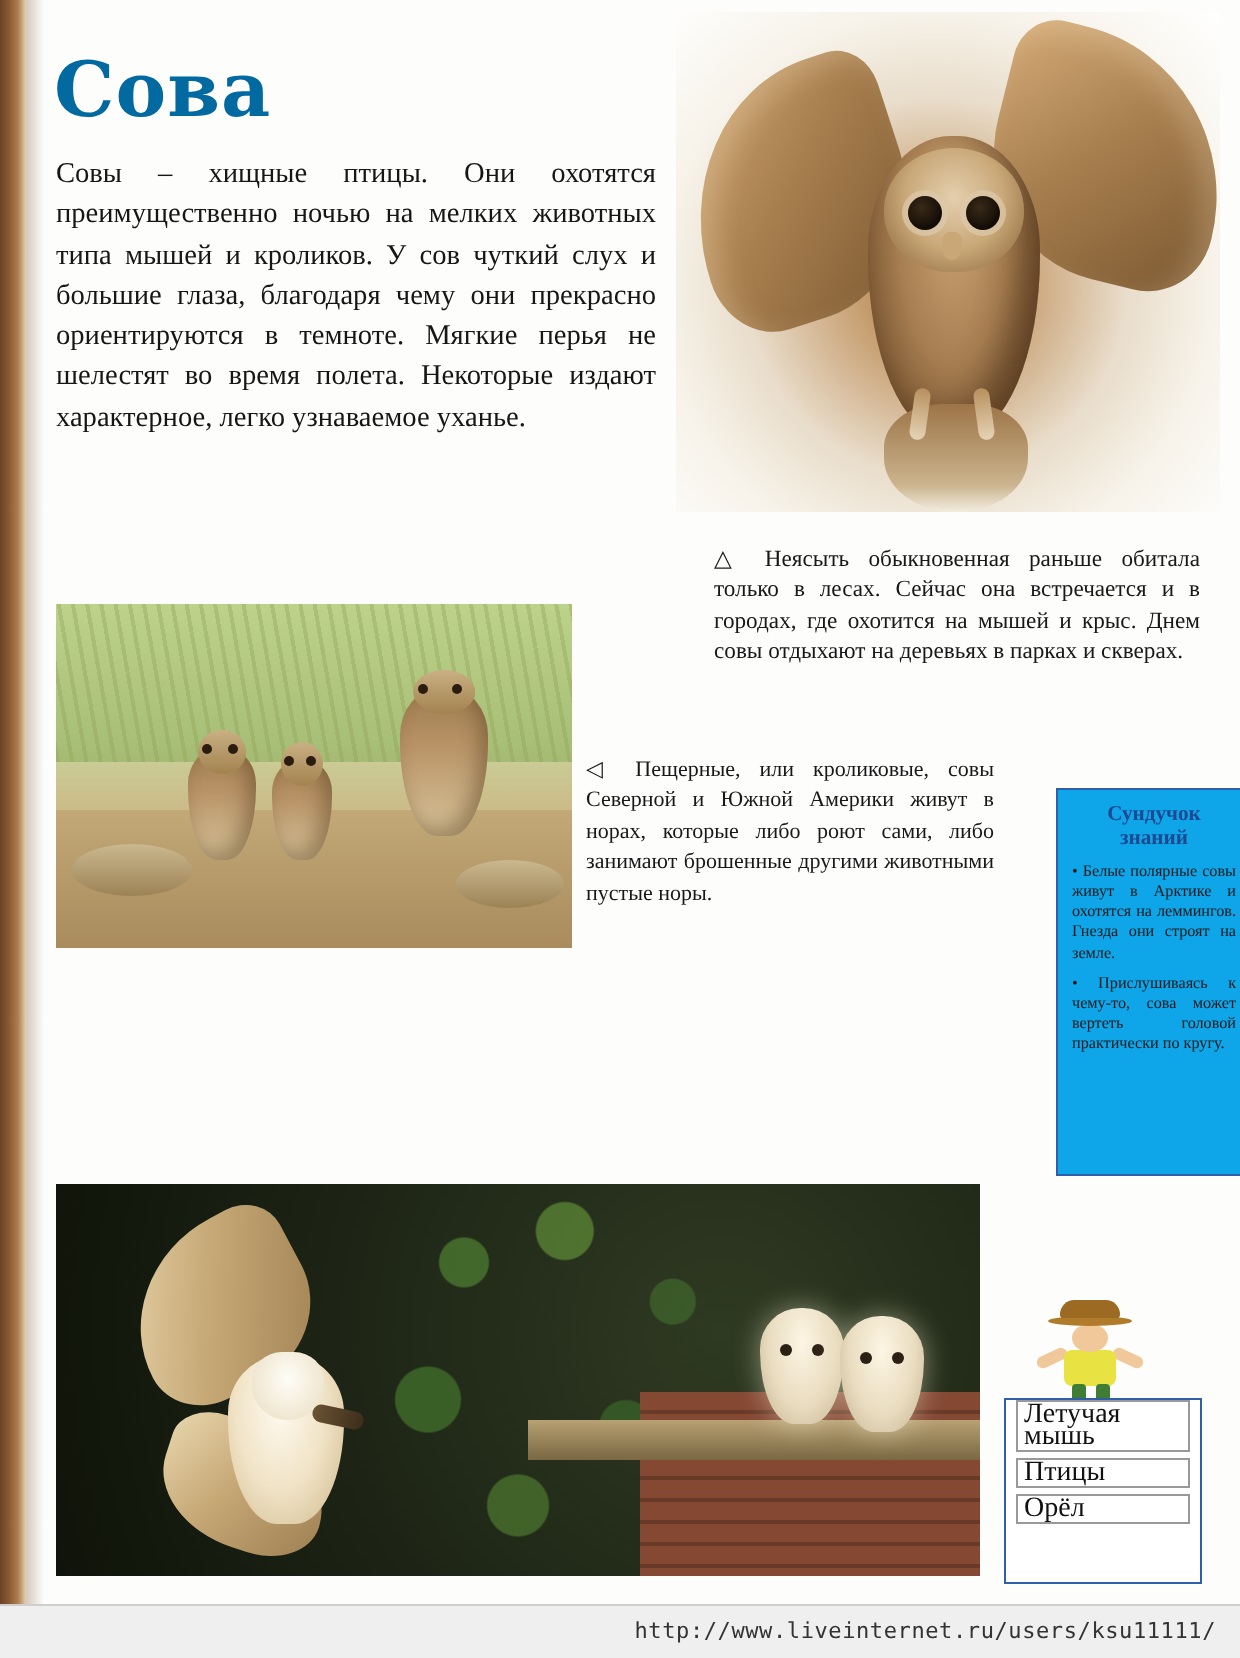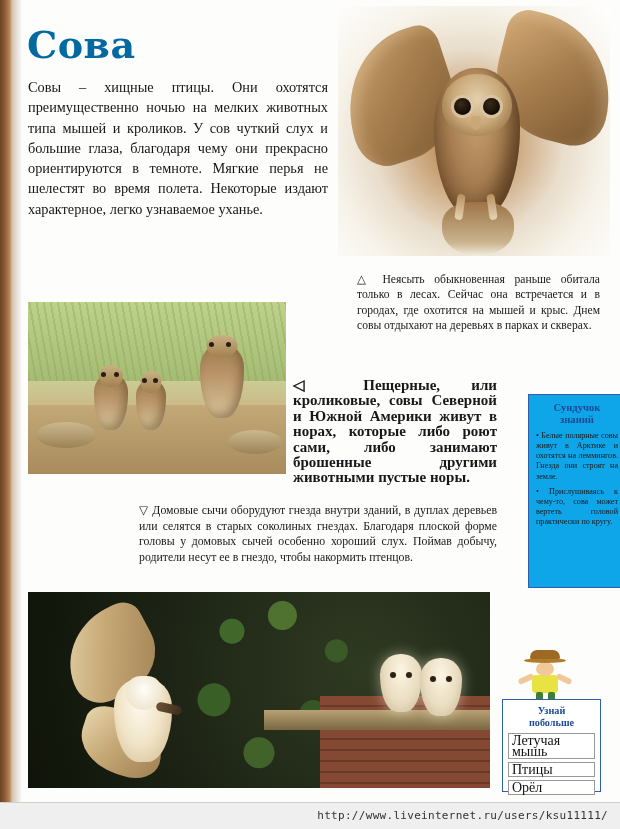--- a/index.html
+++ b/index.html
@@ -183,25 +183,24 @@
   .rock {
     position: absolute;
     border-radius: 50%;
     background: linear-gradient(to bottom,#cbb88e,#9c8356);
   }
 
   .cap-burrow {
     position: absolute;
     left: 293px; top: 378px;
     width: 204px;
-    font-size: 15px;
+    font-size: 11px;
     line-height: 15.4px;
     text-align: justify;
     color: #18181a;
-    font-weight: bold;
   }
 
   .cap-barn {
     position: absolute;
     left: 139px; top: 503px;
     width: 358px;
     font-size: 11.8px;
     line-height: 15.6px;
     text-align: justify;
     color: #18181a;
@@ -432,21 +431,20 @@
     </div>
     <div class="b-owl" style="left:108px;top:78px;width:30px;height:50px;">
       <div class="h"></div>
       <div class="e" style="left:6px;"></div>
       <div class="e" style="left:17px;"></div>
     </div>
   </div>
 
   <div class="cap-burrow">◁ Пещерные, или кроликовые, совы Северной и Южной Америки живут в норах, которые либо роют сами, либо занимают брошенные другими животными пустые норы.</div>
 
-  <div class="cap-barn">▽ Домовые сычи оборудуют гнезда внутри зданий, в дуплах деревьев или селятся в старых соколиных гнездах. Благодаря плоской форме головы у домовых сычей особенно хороший слух. Поймав добычу, родители несут ее в гнездо, чтобы накормить птенцов.</div>
 
   <div class="box-knowledge">
     <div class="hd">
       <span>Сундучок</span><br>
       <span>знаний</span>
     </div>
     <div class="bd">
       <p>• Белые полярные совы живут в Арктике и охотятся на леммингов. Гнезда они строят на земле.</p>
       <p>• Прислушиваясь к чему-то, сова может вертеть головой практически по кругу.</p>
     </div>
@@ -477,24 +475,20 @@
     <div class="arm r"></div>
     <div class="shirt"></div>
     <div class="leg l"></div>
     <div class="leg r"></div>
     <div class="face"></div>
     <div class="brim"></div>
     <div class="hat"></div>
   </div>
 
   <div class="box-more">
-    <div class="hd">
-      <span>Узнай</span><br>
-      <span>побольше</span>
-    </div>
     <div class="row">Летучая мышь</div>
     <div class="row">Птицы</div>
     <div class="row">Орёл</div>
   </div>
 
   <div class="footer">
     <div class="url">http://www.liveinternet.ru/users/ksu11111/</div>
   </div>
 
 </div>

